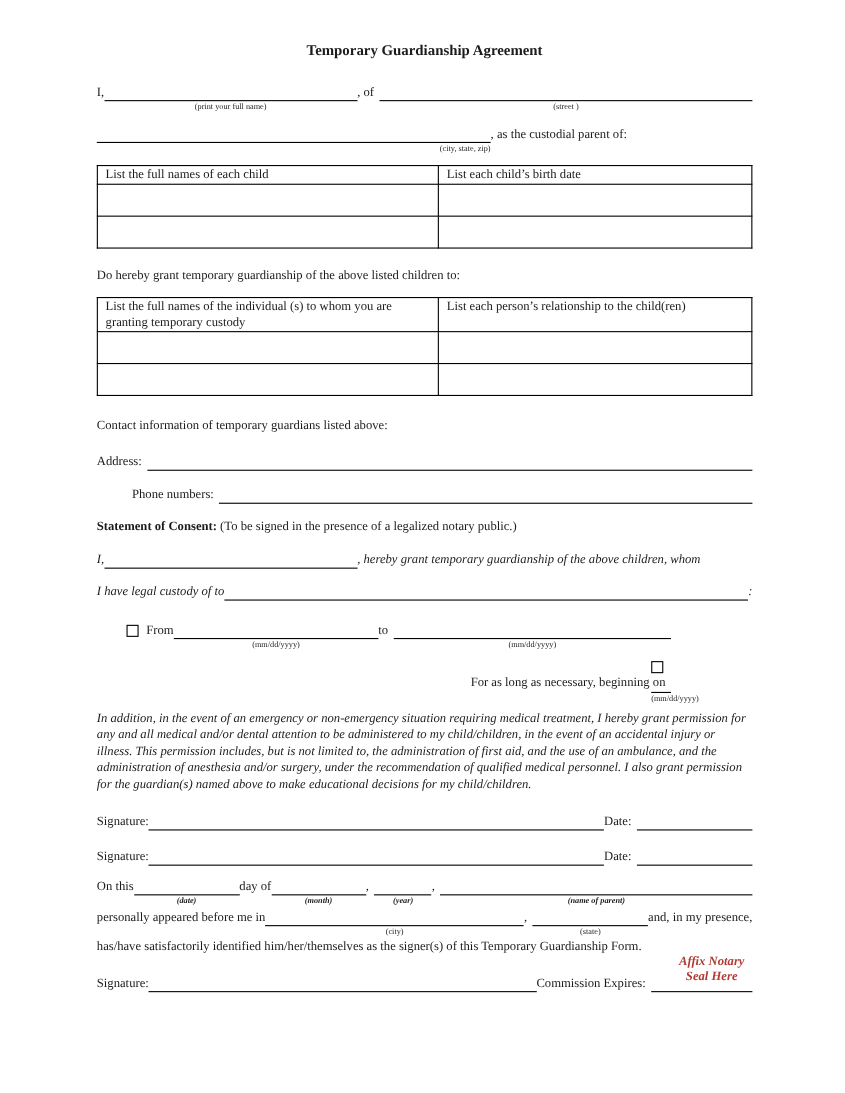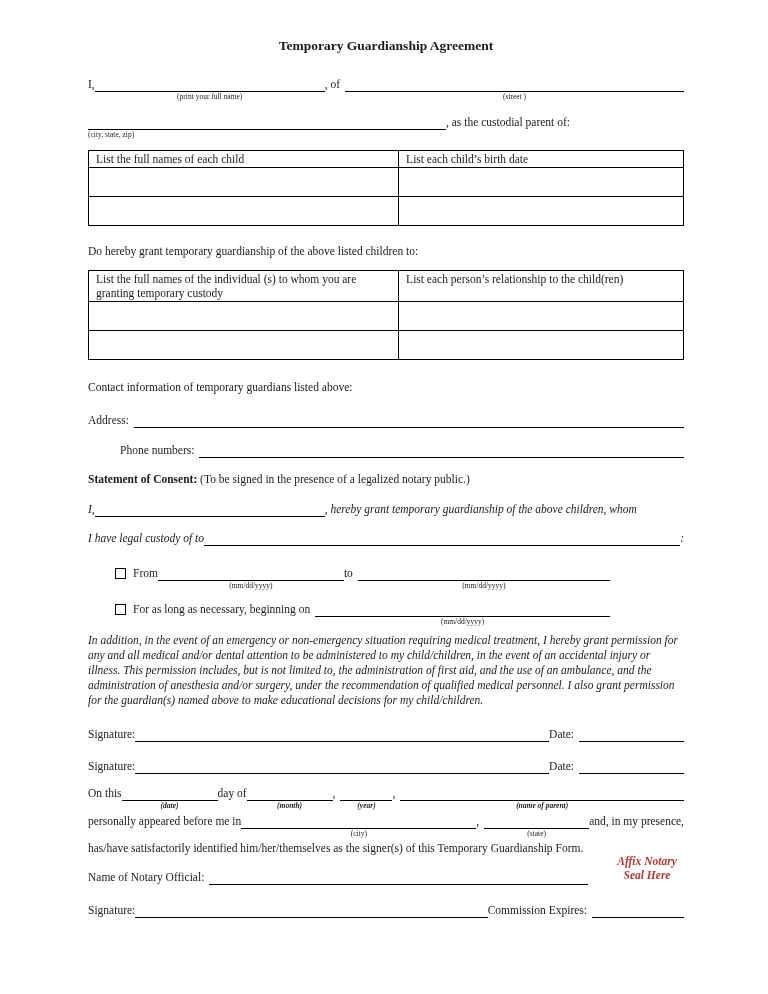--- a/index.html
+++ b/index.html
@@ -9,21 +9,21 @@
     font-family:"Liberation Serif","DejaVu Serif",serif;
     font-size:11.5px;color:#1b1b1b;position:relative;
   }
   .title{font-size:13.5px;font-weight:700;text-align:center;margin:4px 0 22px 0;}
   .fline{display:flex;align-items:flex-end;white-space:nowrap;}
   .fline .t{line-height:15px;}
   .blank{display:inline-block;height:15px;border-bottom:1px solid #000;position:relative;min-width:18px;}
   .blank.grow{flex:1;}
   .hint{position:absolute;top:100%;left:0;right:0;margin-top:1px;text-align:center;
         font-size:7.5px;line-height:9px;font-weight:400;font-style:normal;white-space:nowrap;}
-  .hint.left{text-align:left;}
+  .hint.left{text-align:right;}
   .hint.bi{font-weight:700;font-style:italic;}
   .gapL{margin-left:5px;} .gapR{margin-right:5px;}
   .w230{width:230px;} .w358{width:358px;} .w186{width:186px;}
   .w105{width:105px;} .w96{width:96px;} .w86{width:86px;} .w52{width:52px;} .w92{width:92px;}
   table.formtable{width:100%;border-collapse:collapse;table-layout:fixed;}
   table.formtable th,table.formtable td{border:1px solid #000;font-weight:400;text-align:left;
         font-size:11.5px;padding:1px 7px;vertical-align:top;line-height:14px;}
   table.formtable th.c1{width:49.6%;}
   table.formtable tr.data td{height:26px;}
   .plain{margin:0;line-height:15px;}
@@ -42,21 +42,21 @@
   .m-table1{margin-top:0;border-radius:32px;}
   .m-grant{margin-top:18px;}
   .m-table2{margin-top:11px;}
   .m-contact{margin-top:20px;}
   .m-address{margin-top:17px;}
   .m-phone{margin-top:14px;margin-left:32px;}
   .m-stmt{margin-top:14px;}
   .m-consent1{margin-top:14px;}
   .m-consent2{margin-top:13px;}
   .m-opt1{margin-top:19px;margin-bottom:20px;}
-  .m-opt2{margin-bottom:16px;}
+  .m-opt2{margin-bottom:16px;flex-direction:column;}
   .m-para{margin-top:8px;}
   .m-sig1{margin-top:18px;}
   .m-sig2{margin-top:16px;}
   .m-notar{margin-top:13px;}
   .m-onthis{margin-top:11px;margin-bottom:12px;}
   .m-appeared{margin-bottom:12px;}
   .m-identified{margin-top:0;}
   .m-nameline{margin-top:13px;}
   .m-bottom{margin-top:17px;}
 </style>
@@ -212,24 +212,20 @@
     <span class="t gapR">,</span>
     <span class="blank w105">
         <span class="hint">(state)</span>
       </span>
     <span class="t">and, in my presence,</span>
   </div>
 
   <p class="plain m-identified">has/have satisfactorily identified him/her/themselves as the signer(s) of this Temporary Guardianship Form.</p>
 
   <div class="notary-row m-nameline">
-    <div class="fline">
-      <span class="t">Name of Notary Official:</span>
-      <span class="blank grow gapL"></span>
-    </div>
     <div class="seal">
       <div>Affix Notary</div>
       <div>Seal Here</div>
     </div>
   </div>
 
   <div class="fline m-bottom">
     <span class="t">Signature:</span>
     <span class="blank grow"></span>
     <span class="t gapR">Commission Expires:</span>

